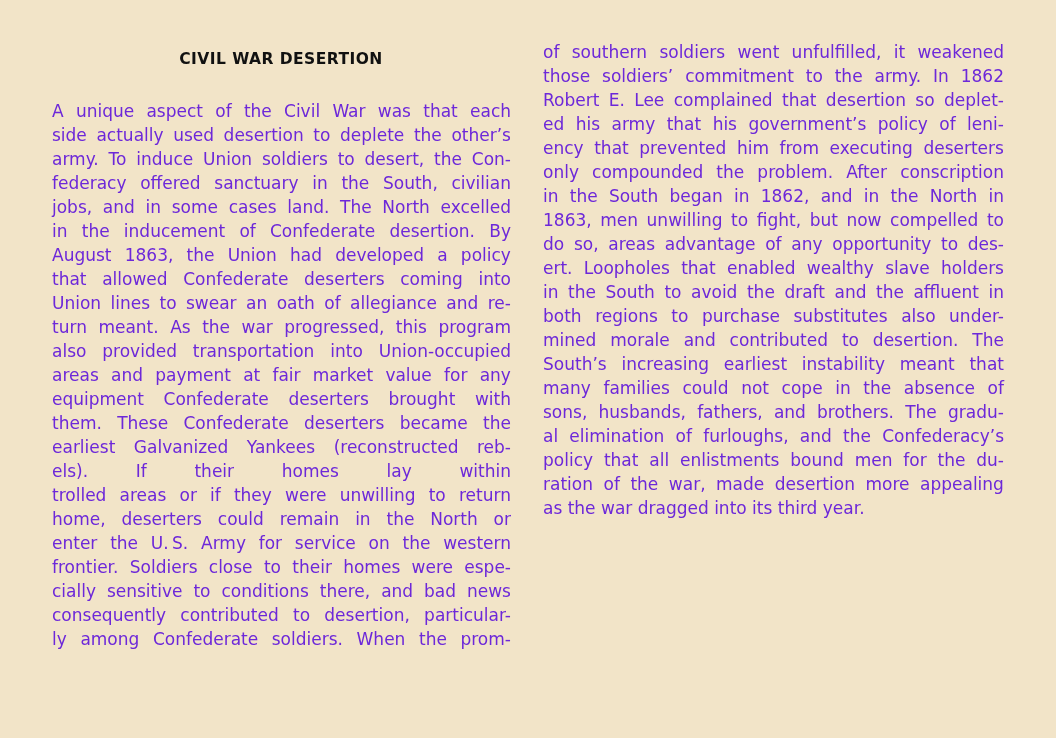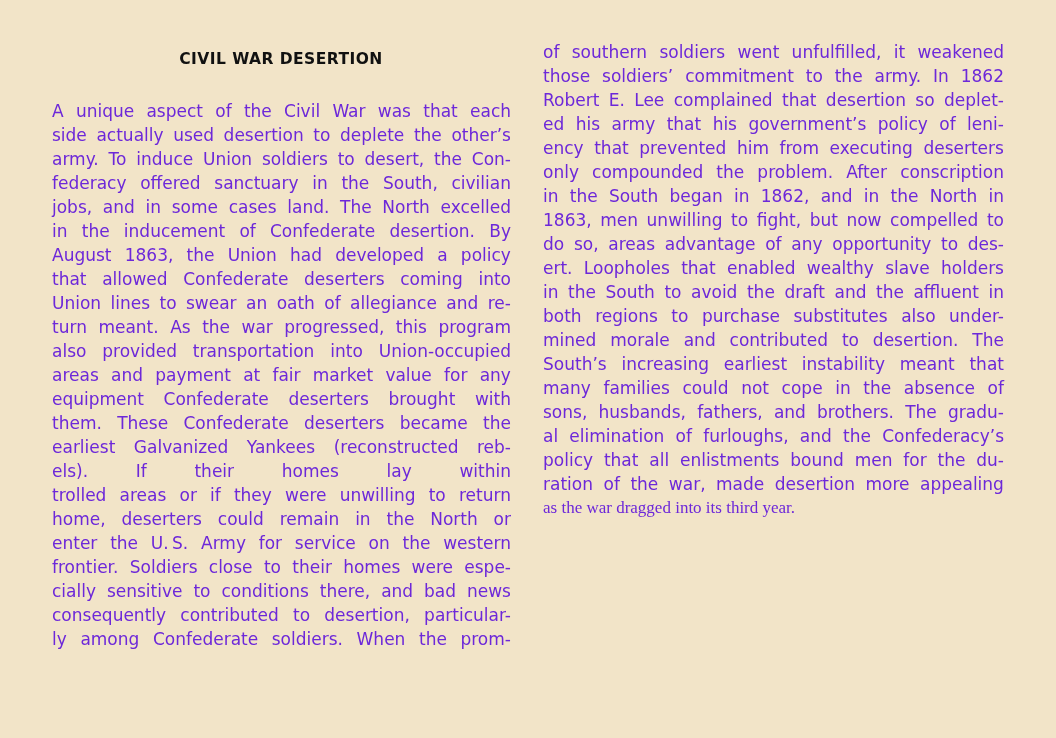--- a/index.html
+++ b/index.html
@@ -75,21 +75,20 @@
     flex-direction: row;
     justify-content: space-between;
     align-items: baseline;
   }
   
   .line.line-last {
     justify-content: flex-start;
   }
   .line.line-last > span {
     white-space: pre;
-    font-family: Liberation Serif, serif;
   }
   .word {
     display: inline-block;
     white-space: pre;
   }
 </style>
 </head>
 <body>
 
 <div class="page">

